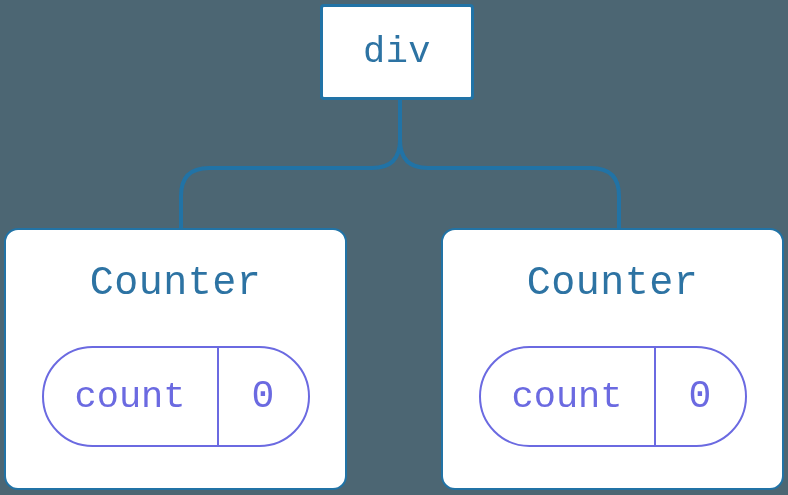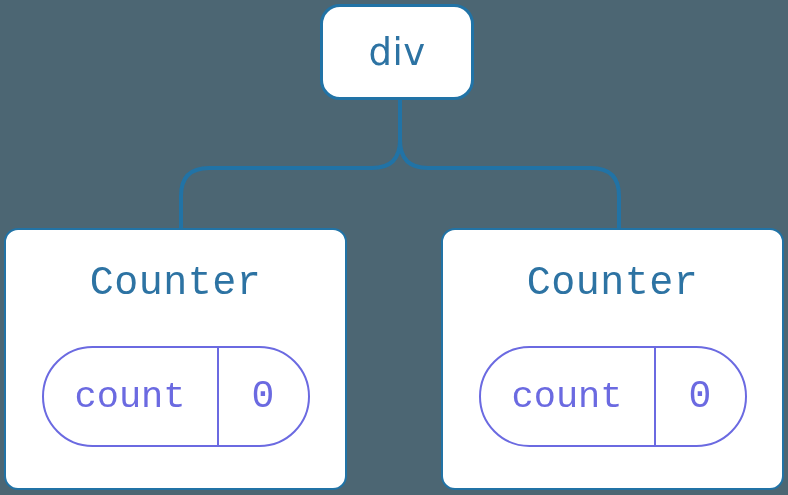--- a/index.html
+++ b/index.html
@@ -32,24 +32,25 @@
   }
   .root-node {
     position: absolute;
     left: 320px;
     top: 4px;
     width: 154px;
     height: 96px;
     box-sizing: border-box;
     background: #ffffff;
     border: 3px solid #2173a6;
-    border-radius: 20px;
+    border-radius: 4px;
     display: flex;
     align-items: center;
     justify-content: center;
+    font-family: Liberation Mono, monospace;
   }
   .root-label {
     color: #2d73a3;
     font-size: 37px;
     font-weight: 500;
     letter-spacing: 0.5px;
   }
   .card {
     position: absolute;
     top: 228px;

